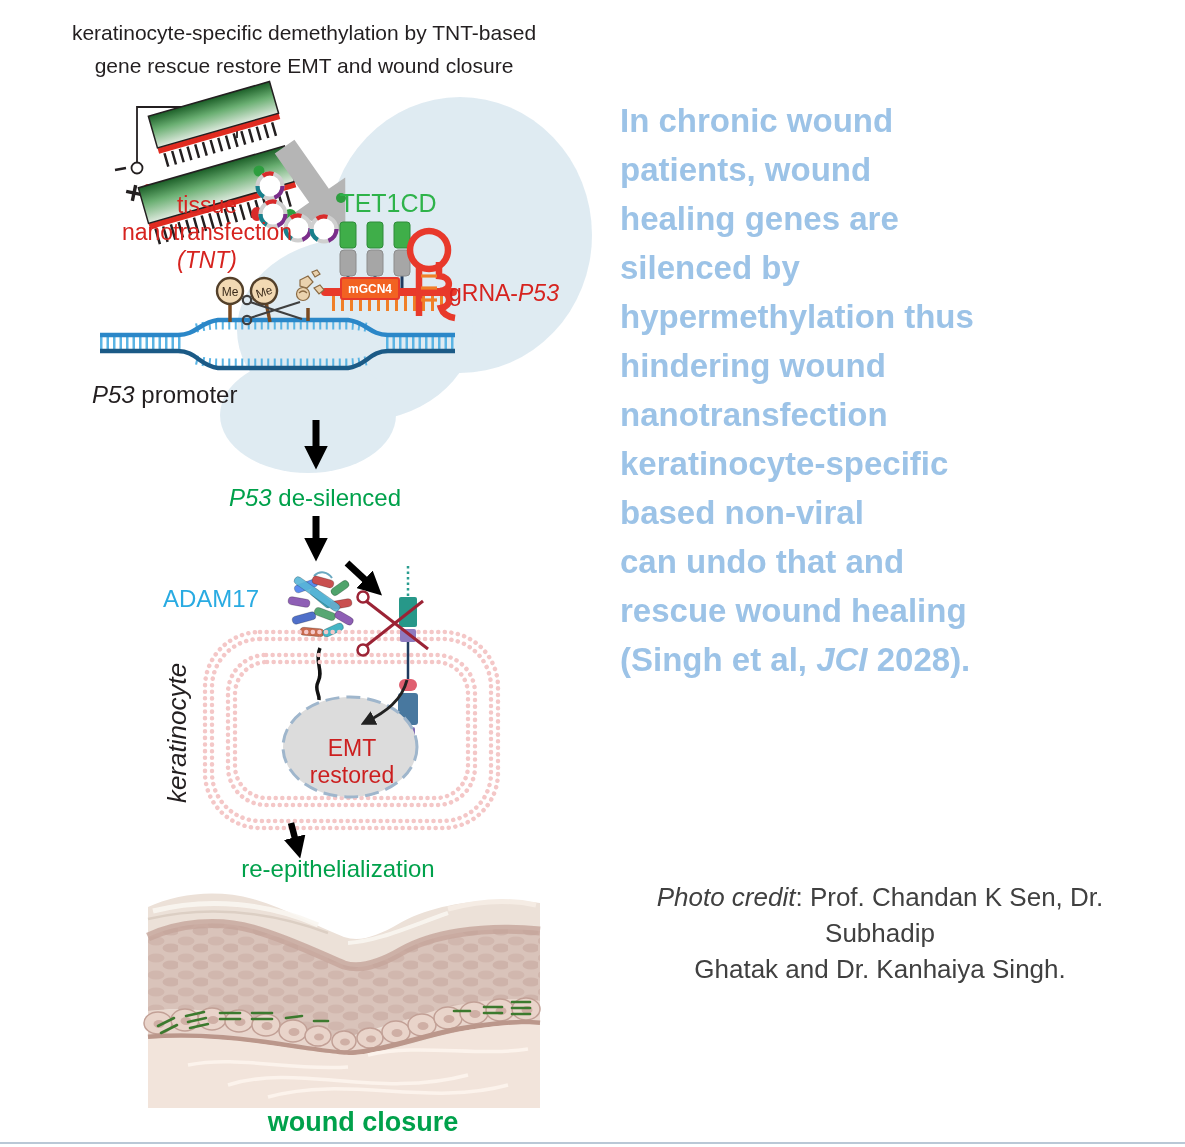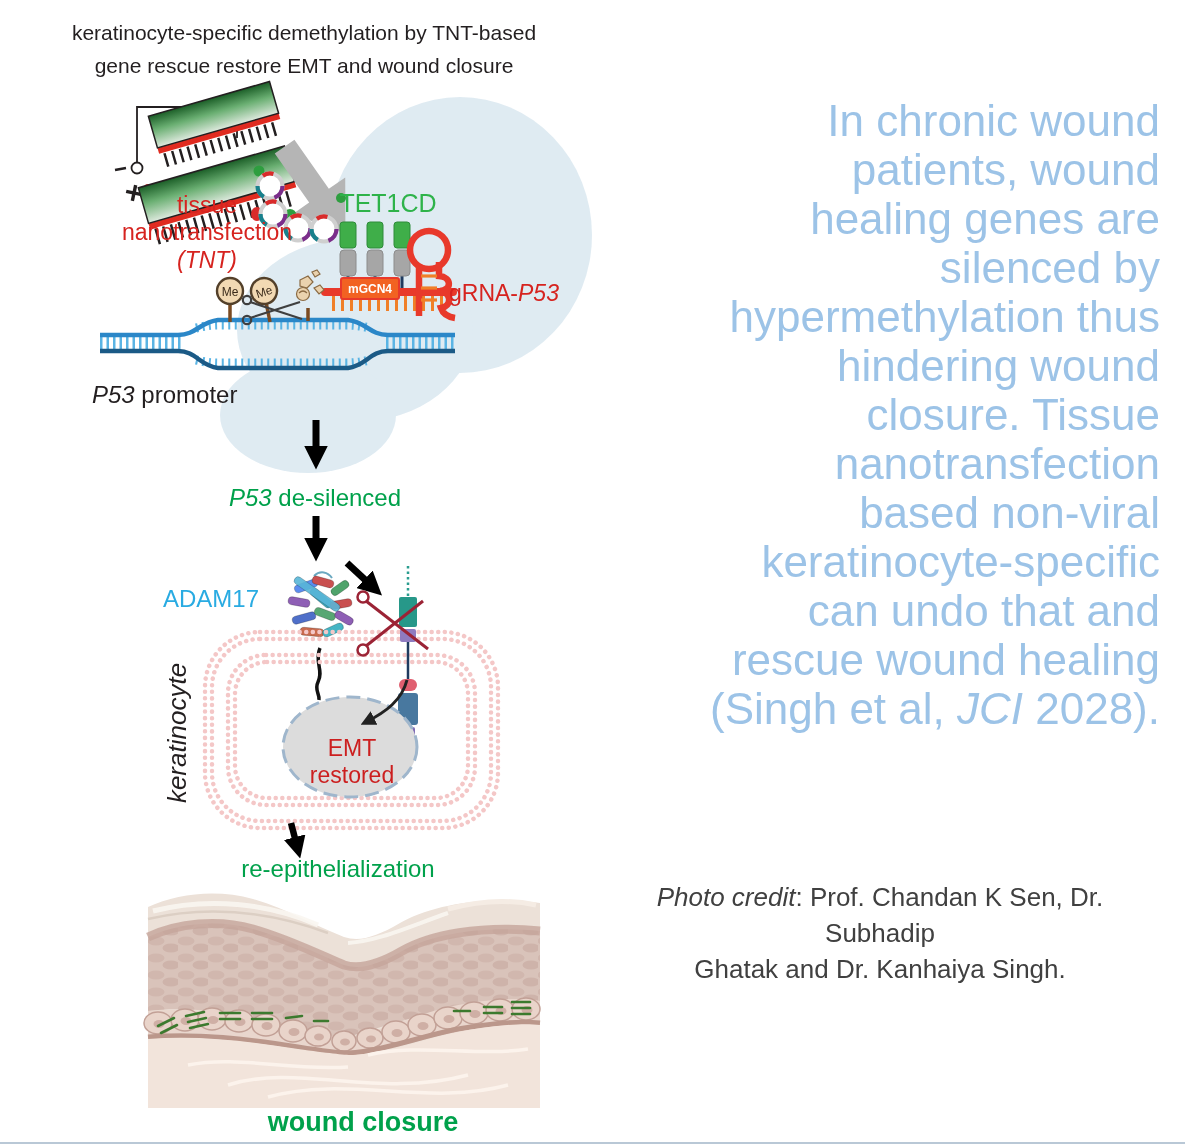--- a/index.html
+++ b/index.html
@@ -1,21 +1,21 @@
 <!DOCTYPE html>
 <html><head>
 <meta charset="utf-8">
 <style>
   html,body{margin:0;padding:0;background:#fff;}
   .page{position:relative;width:1185px;height:1147px;background:#ffffff;
         font-family:"Liberation Sans",sans-serif;overflow:hidden;}
   .title{position:absolute;left:8px;top:16px;width:592px;text-align:center;
          font-size:21px;line-height:33px;color:#231f20;}
-  .blurb{position:absolute;top:96px;right:25px;width:540px;text-align:right;
-         font-weight:normal;font-size:44px;line-height:49px;color:#9cc3e7;}
+  .blurb{position:absolute;top:96px;right:25px;width:540px;text-align:left;
+         font-weight:bold;font-size:33px;line-height:49px;color:#9cc3e7;}
   .credit{position:absolute;top:879px;right:25px;width:560px;text-align:center;
           font-size:26px;line-height:36px;color:#404040;}
   .it{font-style:italic;}
   .bottom-line{position:absolute;left:0;top:1142px;width:1185px;height:2px;background:#b9c8d6;}
   svg.diagram{position:absolute;left:0;top:0;}
   svg text{font-family:"Liberation Sans",sans-serif;}
 </style>
 </head>
 <body>
 
@@ -303,24 +303,23 @@
     </g>
   </svg>
 
   <div class="blurb">
     <div>In chronic wound</div>
     <div>patients, wound</div>
     <div>healing genes are</div>
     <div>silenced by</div>
     <div>hypermethylation thus</div>
     <div>hindering wound</div>
-    <div>closure. Tissue</div>
     <div>nanotransfection</div>
+    <div>keratinocyte-specific</div>
     <div>based non-viral</div>
-    <div>keratinocyte-specific</div>
     <div>can undo that and</div>
     <div>rescue wound healing</div>
     <div><span>(Singh et al, </span><span class="it">JCI</span><span> 2028).</span></div>
   </div>
 
   <div class="credit">
     <span class="it">Photo credit</span><span>: Prof. Chandan K Sen, Dr. Subhadip</span><br>
     <span>Ghatak and Dr. Kanhaiya Singh.</span>
   </div>
 

